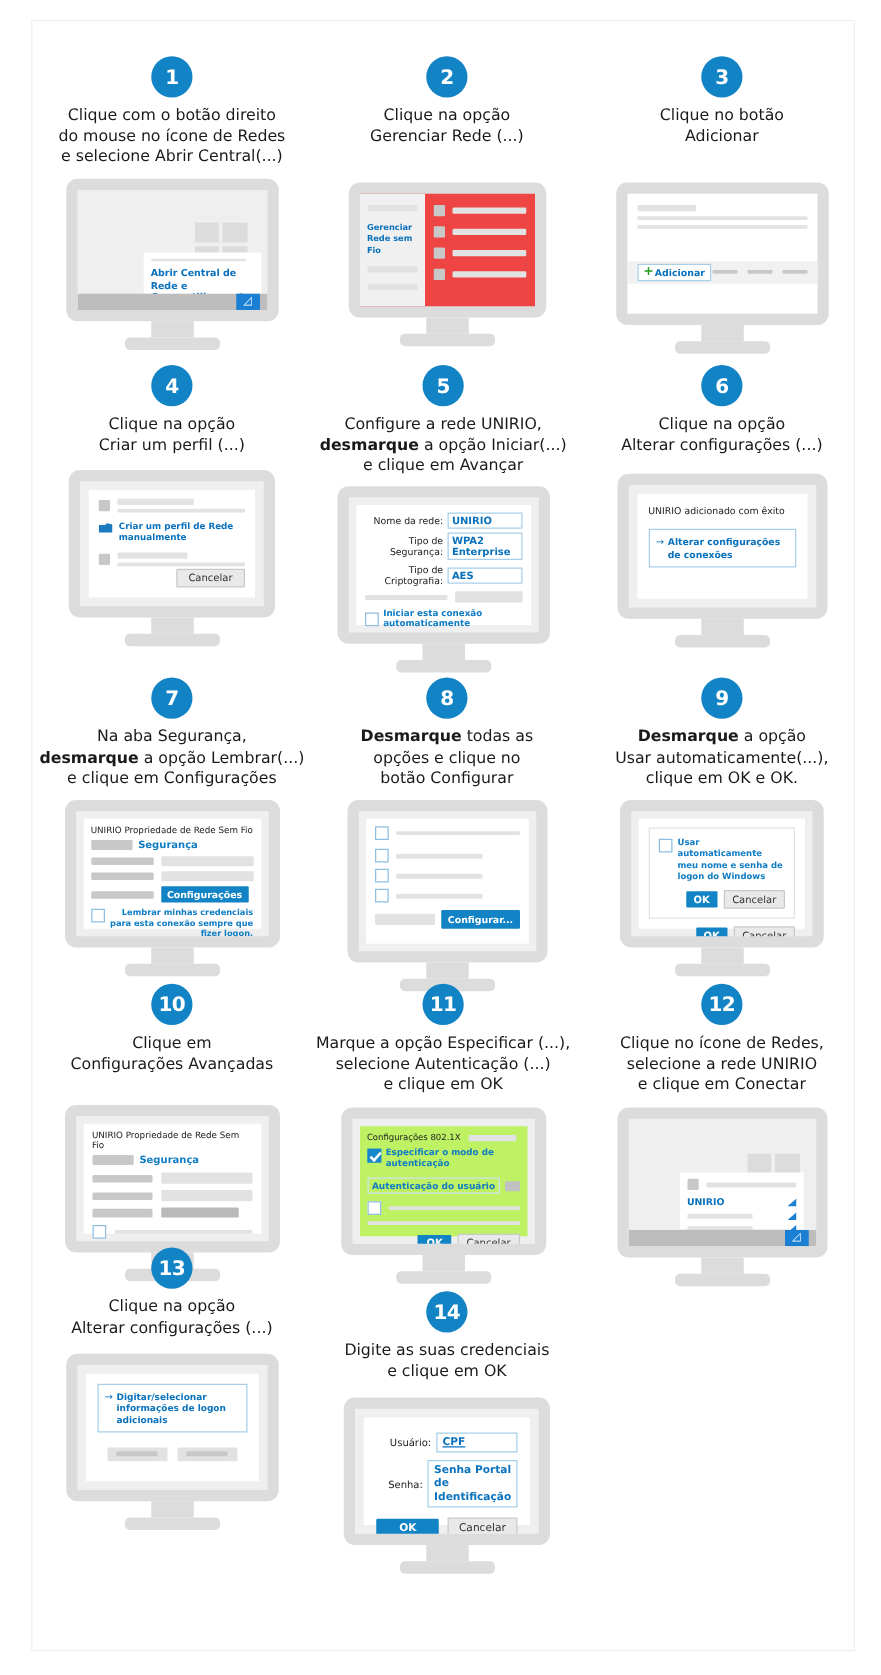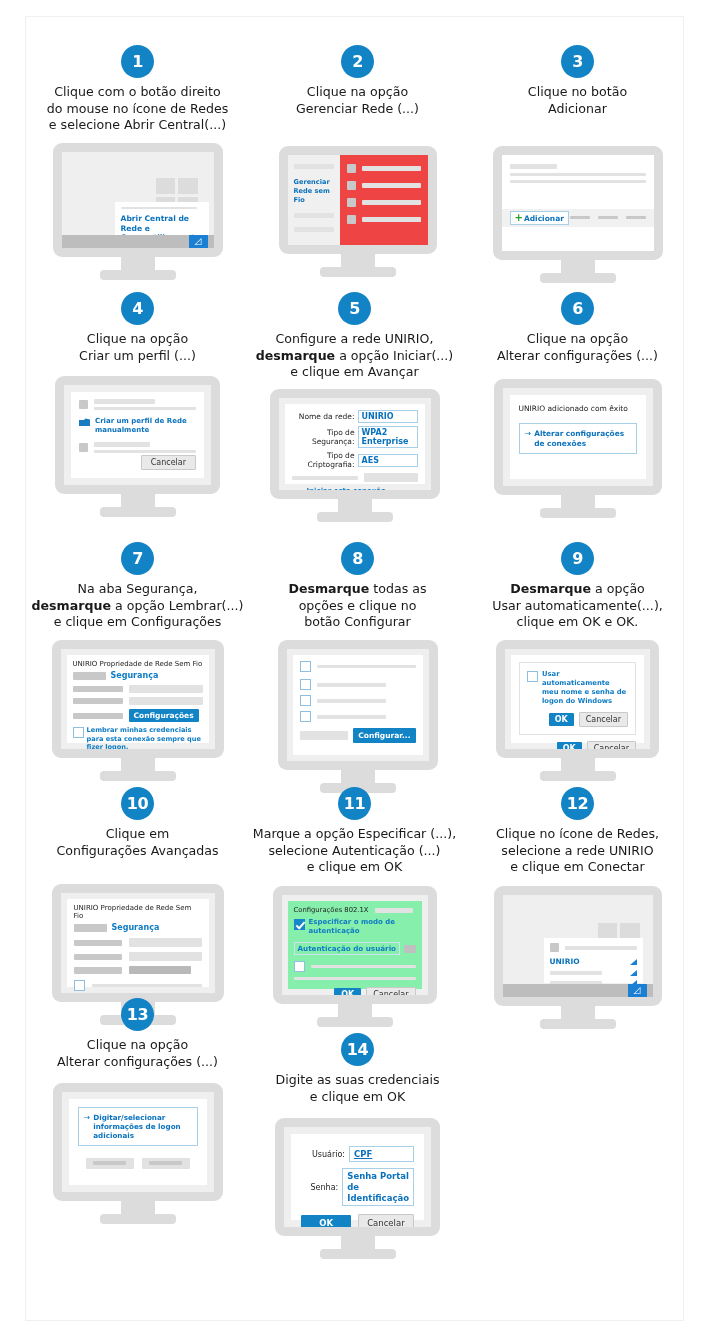--- a/index.html
+++ b/index.html
@@ -248,21 +248,21 @@
     <div class="step-head">
       <div class="badge">5</div>
       <div class="caption">
         <div>Configure a rede UNIRIO,</div>
         <div><b>desmarque</b> a opção Iniciar(...)</div>
         <div>e clique em Avançar</div>
       </div>
     </div>
     <div class="monitor" style="width:170px; margin-top:8px;">
       <div class="mon-body">
-          <div class="mon-screen" style="height:92px; padding:6px;">
+          <div class="mon-screen" style="height:108px; padding:6px;">
         <div style="background:#fff; height:100%; padding:6px 7px;">
           <div class="row" style="margin-bottom:3px;">
             <span class="lbl" style="width:63px; text-align:right; margin-right:3px;">Nome da rede:</span>
             <span class="fld" style="flex:1;">UNIRIO</span>
           </div>
           <div class="row" style="margin-bottom:3px;">
             <span class="lbl" style="width:63px; text-align:right; margin-right:3px;">Tipo de Segurança:</span>
             <span class="fld" style="flex:1;">WPA2 Enterprise</span>
           </div>
           <div class="row" style="margin-bottom:4px;">
@@ -336,21 +336,21 @@
           <div class="row" style="margin-bottom:4px;">
                 <div class="bar dk" style="width:50px;height:6px;"></div>
                 <div class="bar lt" style="flex:1;height:8px;margin-left:6px;"></div>
               </div>
           <div class="row" style="margin-bottom:4px;">
             <div class="bar dk" style="width:50px;height:6px;"></div>
             <span class="btn-blue" style="margin-left:6px; font-size:7.5px; padding:2px 5px;">Configurações</span>
           </div>
           <div class="row" style="margin-bottom:4px; align-items:flex-start;">
             <span class="chk" style="margin-top:1px;"></span>
-            <span class="blue-s" style="font-size:6.6px; line-height:1.3; margin-left:3px;">Lembrar minhas credenciais para esta conexão sempre que fizer logon.</span>
+            <span class="blue-s" style="font-size:6.6px; line-height:1.3; margin-left:3px;text-align:right;">Lembrar minhas credenciais para esta conexão sempre que fizer logon.</span>
           </div>
 
         </div>
       </div>
         </div>
       <div class="mon-neck"></div>
         <div class="mon-base"></div>
     </div>
   </div>
 
@@ -478,21 +478,21 @@
       <div class="badge">11</div>
       <div class="caption">
         <div>Marque a opção Especificar (...),</div>
         <div>selecione Autenticação (...)</div>
         <div>e clique em OK</div>
       </div>
     </div>
     <div class="monitor" style="width:164px; margin-top:10px;">
       <div class="mon-body">
           <div class="mon-screen" style="height:100px; padding:6px;">
-        <div style="background:#86efac; height:100%; padding:5px 6px; position:relative;">
+        <div style="background:#bef264; height:100%; padding:5px 6px; position:relative;">
           <div class="row" style="margin-bottom:4px;">
             <span class="lbl" style="font-size:6.8px;">Configurações 802.1X</span>
             <div class="bar lt" style="width:38px;height:5px;margin-left:7px;"></div>
           </div>
           <div class="row" style="align-items:flex-start; margin-bottom:6px;">
             <span class="chk on" style="margin-top:1px;"></span>
             <span class="blue-s" style="font-size:7px; line-height:1.3; margin-left:4px;">Especificar o modo de autenticação</span>
           </div>
           <div class="row" style="margin-bottom:6px;">
             <span class="blue-s" style="font-size:7.2px; border:1px solid #cfe2f0; padding:1px 3px;">Autenticação do usuário</span>

